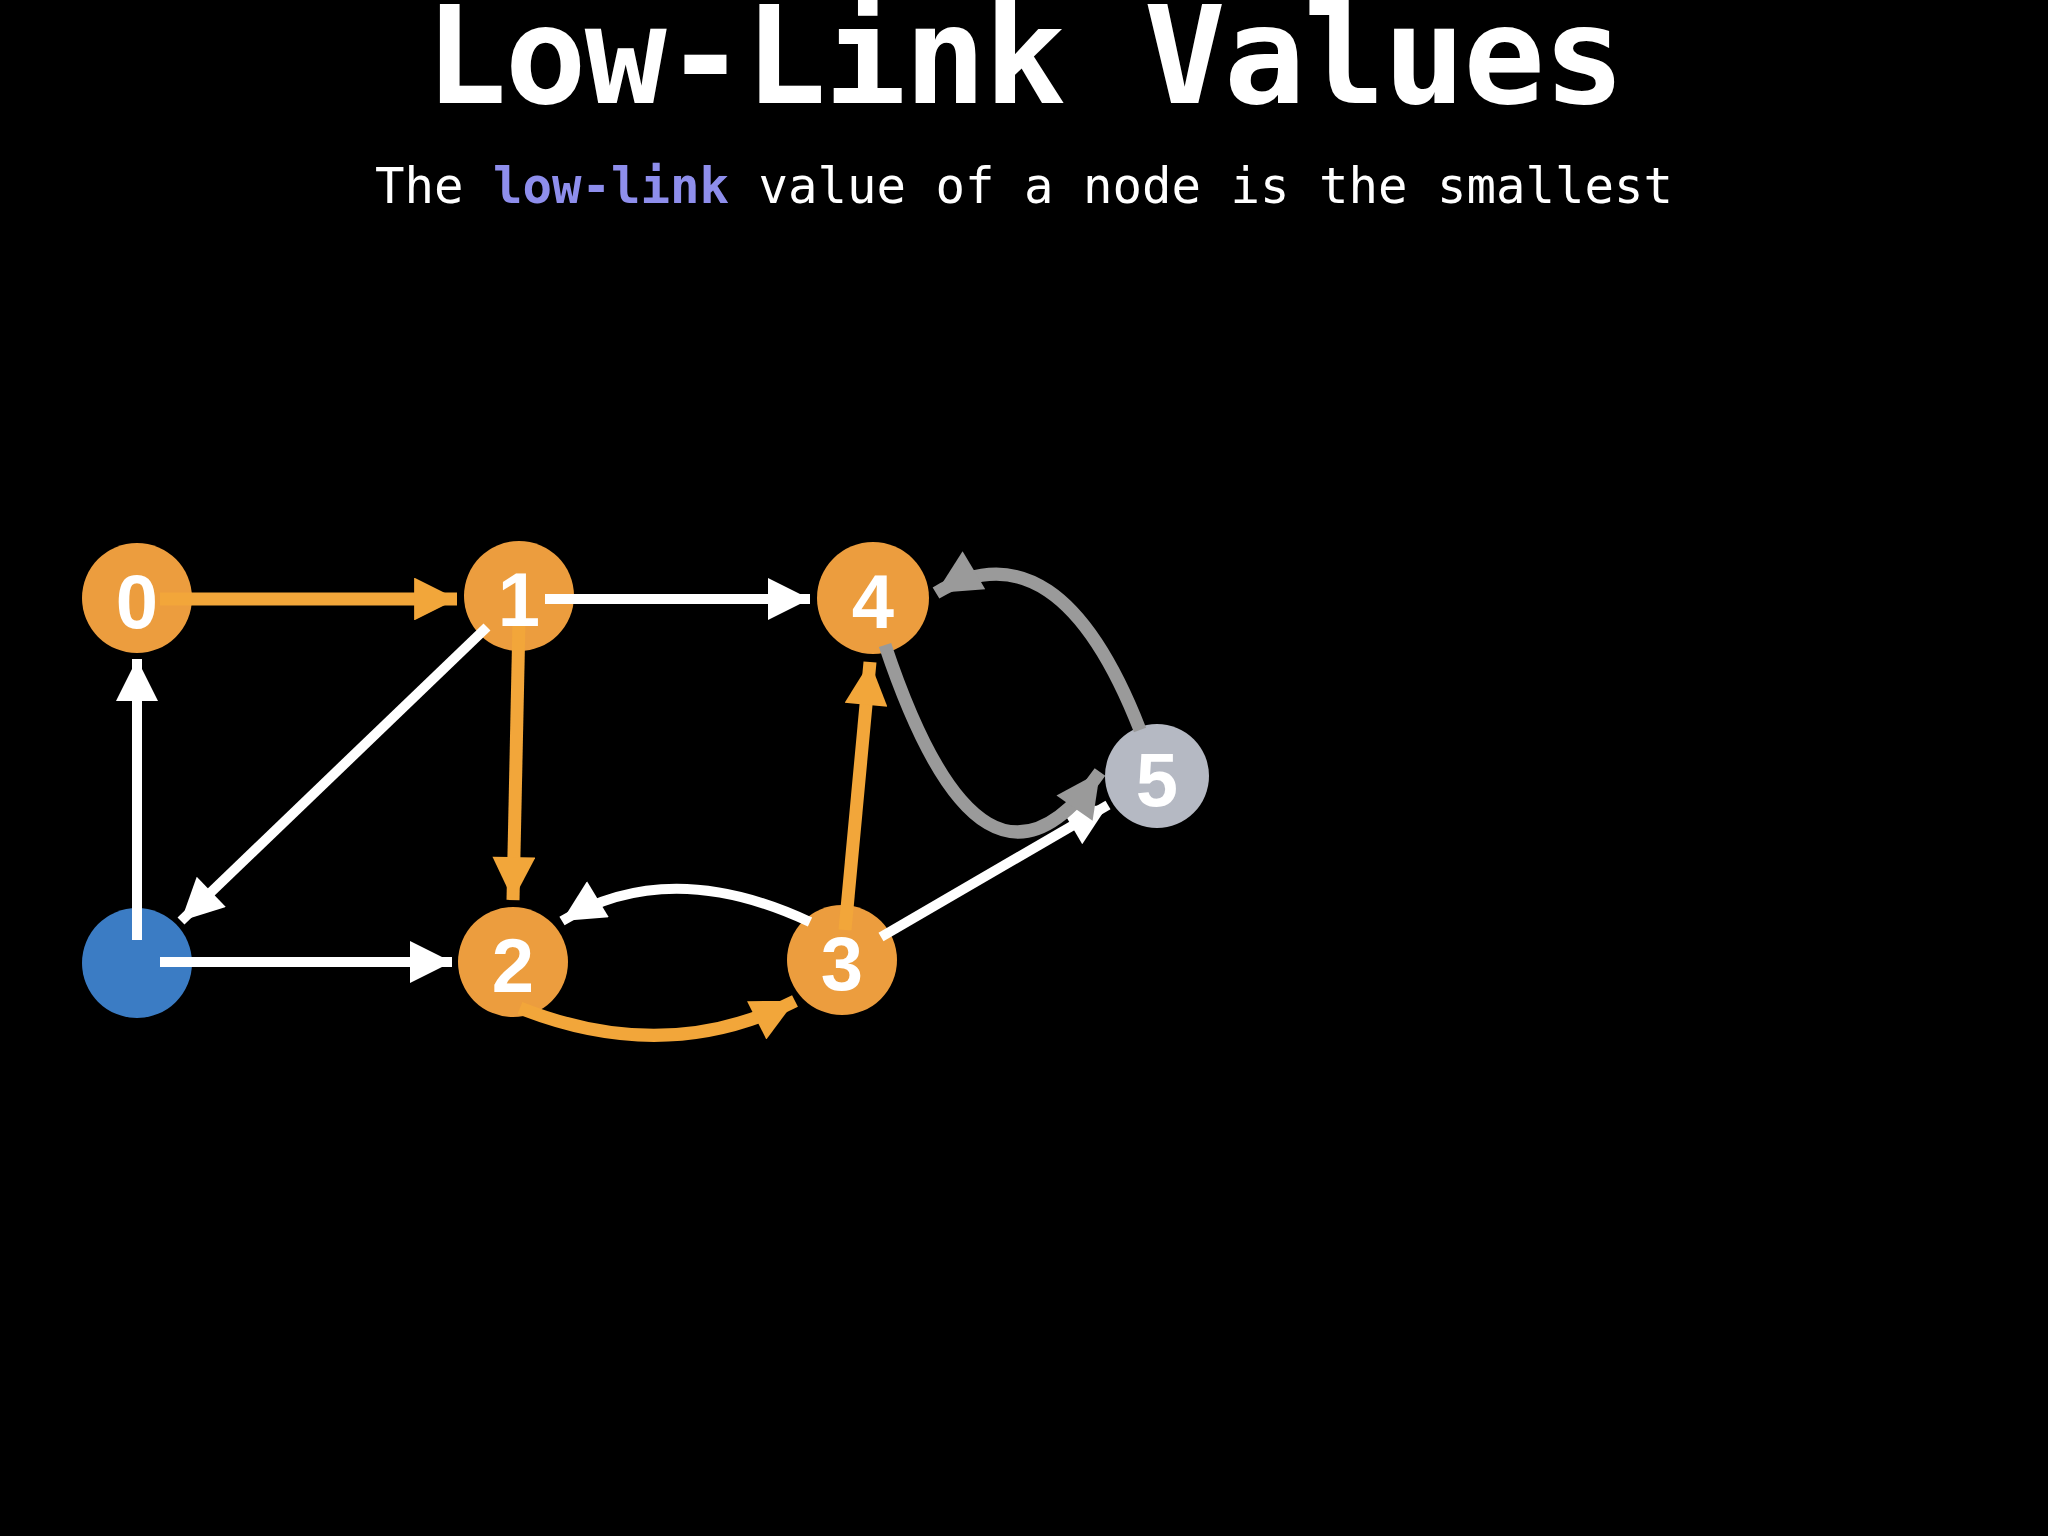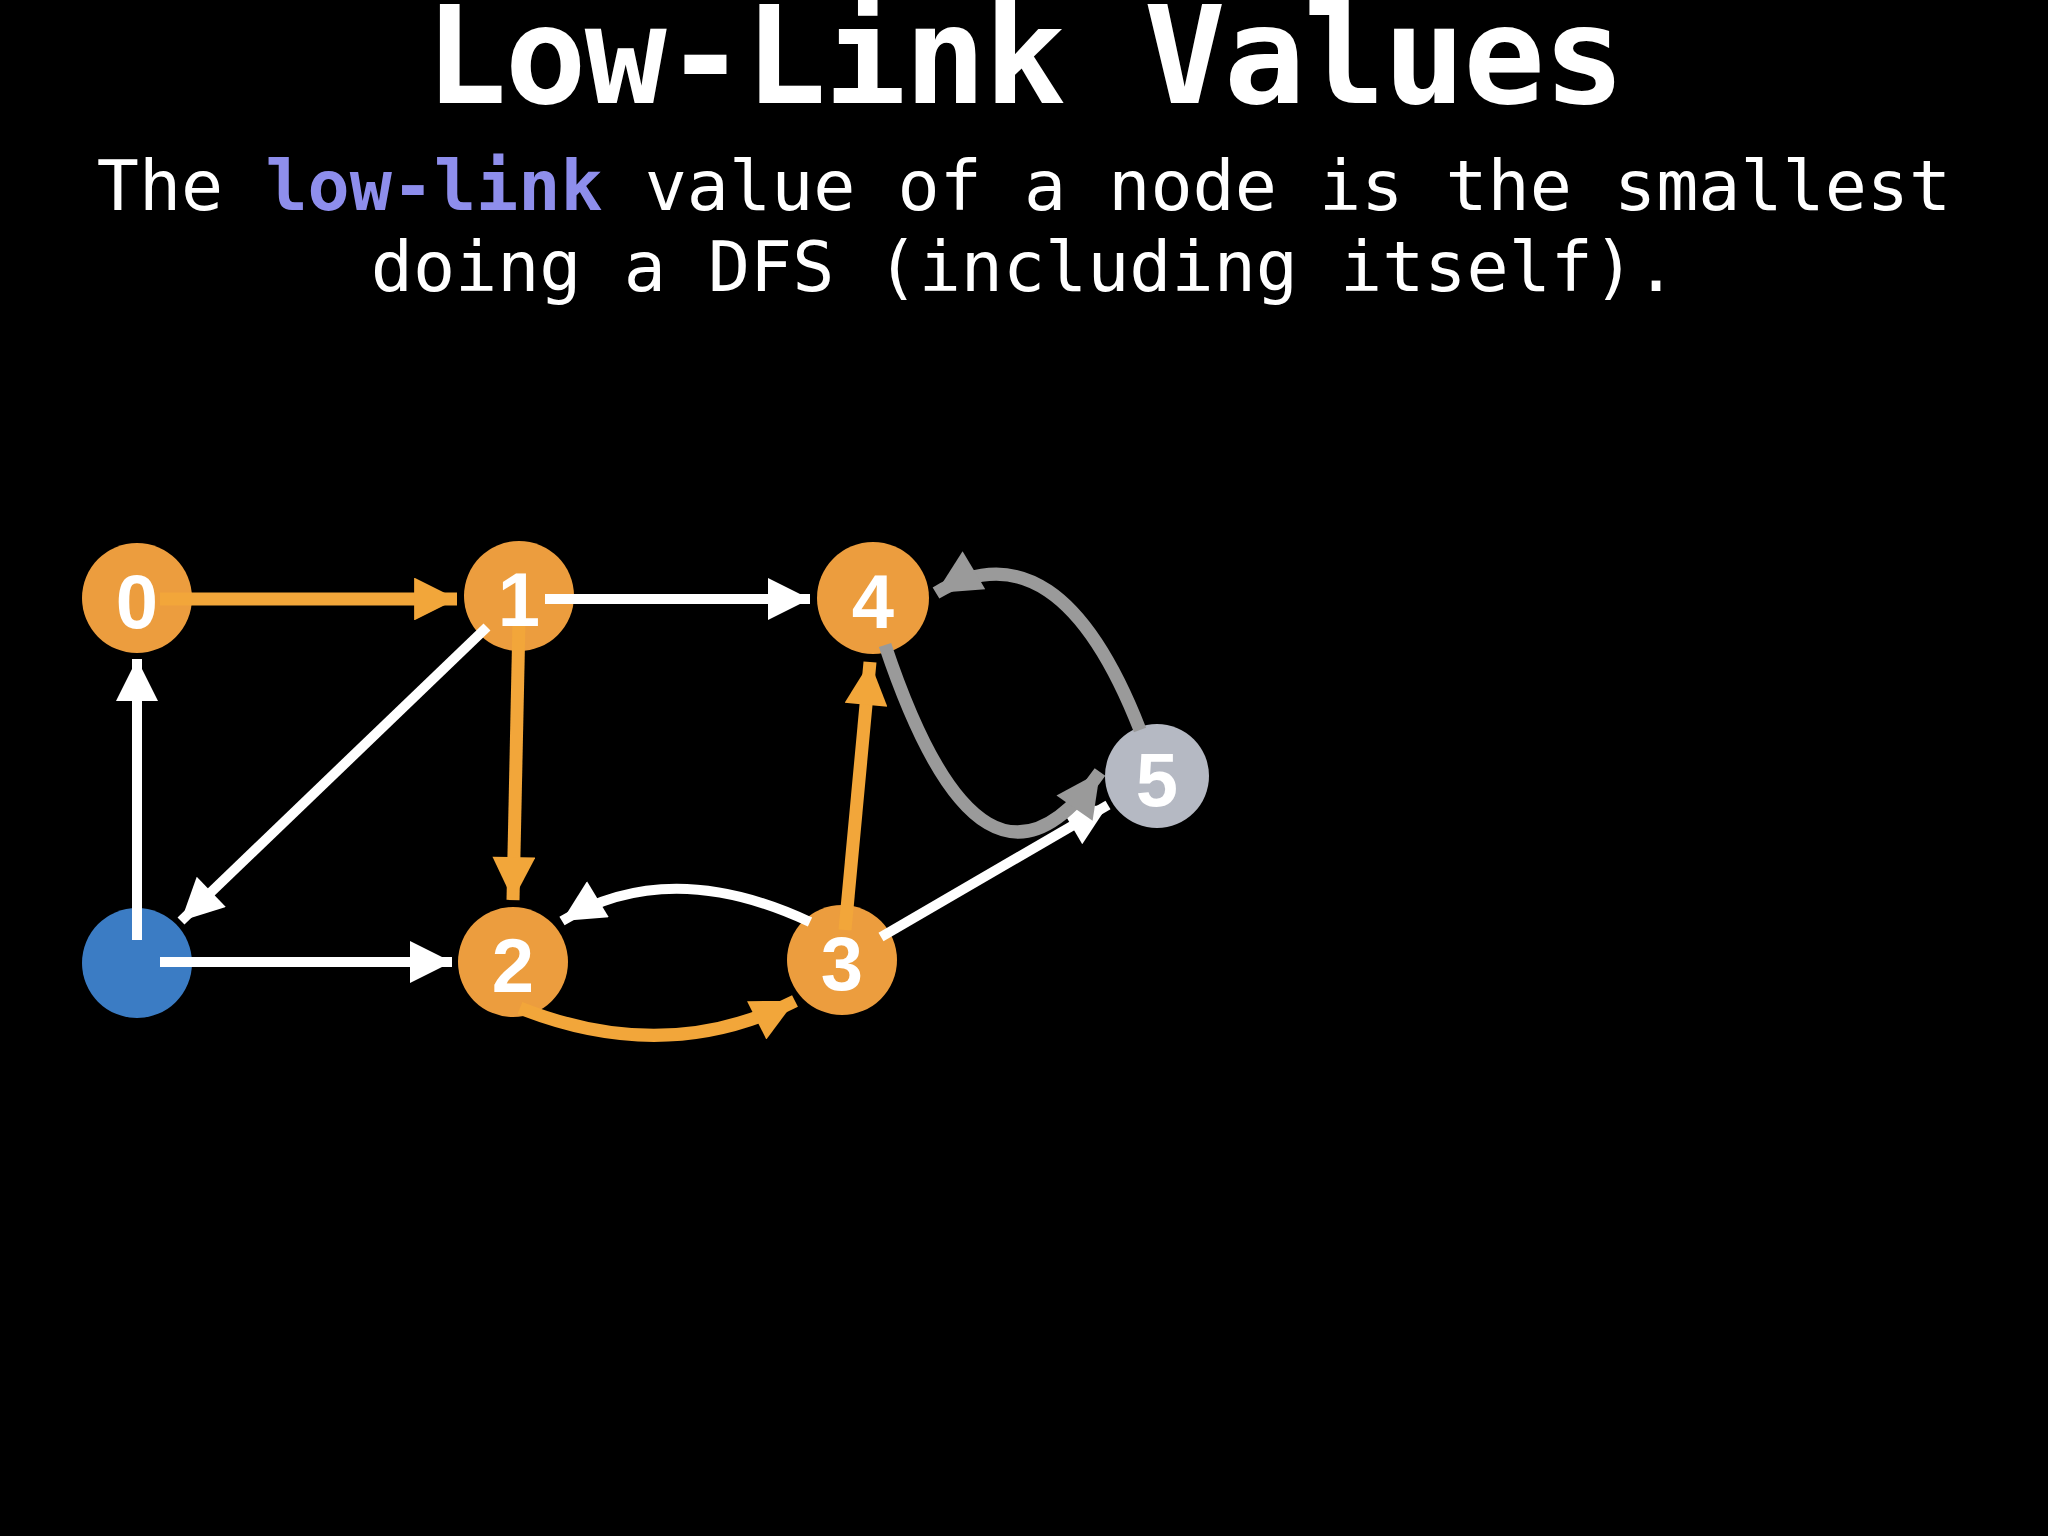--- a/index.html
+++ b/index.html
@@ -29,21 +29,21 @@
     line-height: 1.0;
     white-space: nowrap;
   }
   #description {
     position: absolute;
     top: 146px;
     left: 0;
     width: 100%;
     text-align: center;
     color: #fff;
-    font-size: 70px;
+    font-size: 49px;
     line-height: 81px;
     white-space: nowrap;
   }
   #description .hl {
     font-weight: bold;
   }
   #graph {
     position: absolute;
     left: 0;
     top: 0;
@@ -56,21 +56,20 @@
     font-size: 76px;
   }
 </style>
 </head>
 <body>
 
 <div id="slide">
   <div id="title">Low-Link Values</div>
   <div id="description">
       <div><span>The </span><span class="hl" style="color: rgb(142, 142, 236);">low-link</span><span> value of a node is the smallest</span></div>
-      <div><span>doing a DFS (including itself).</span></div>
     </div>
   <svg id="graph" viewBox="0 0 2048 1536" xmlns="http://www.w3.org/2000/svg">
       <defs>
         <marker id="arrow-edge_white" viewBox="0 0 10 10" refX="10" refY="5" markerWidth="4.6" markerHeight="4.2" orient="auto" markerUnits="strokeWidth">
           <path d="M0,0 L10,5 L0,10 Z" fill="#FFFFFF"></path>
         </marker>
         <marker id="arrow-edge_orange" viewBox="0 0 10 10" refX="10" refY="5" markerWidth="3.6" markerHeight="3.3" orient="auto" markerUnits="strokeWidth">
           <path d="M0,0 L10,5 L0,10 Z" fill="#F2A63A"></path>
         </marker>
         <marker id="arrow-edge_gray" viewBox="0 0 10 10" refX="10" refY="5" markerWidth="3.7" markerHeight="3.4" orient="auto" markerUnits="strokeWidth">

